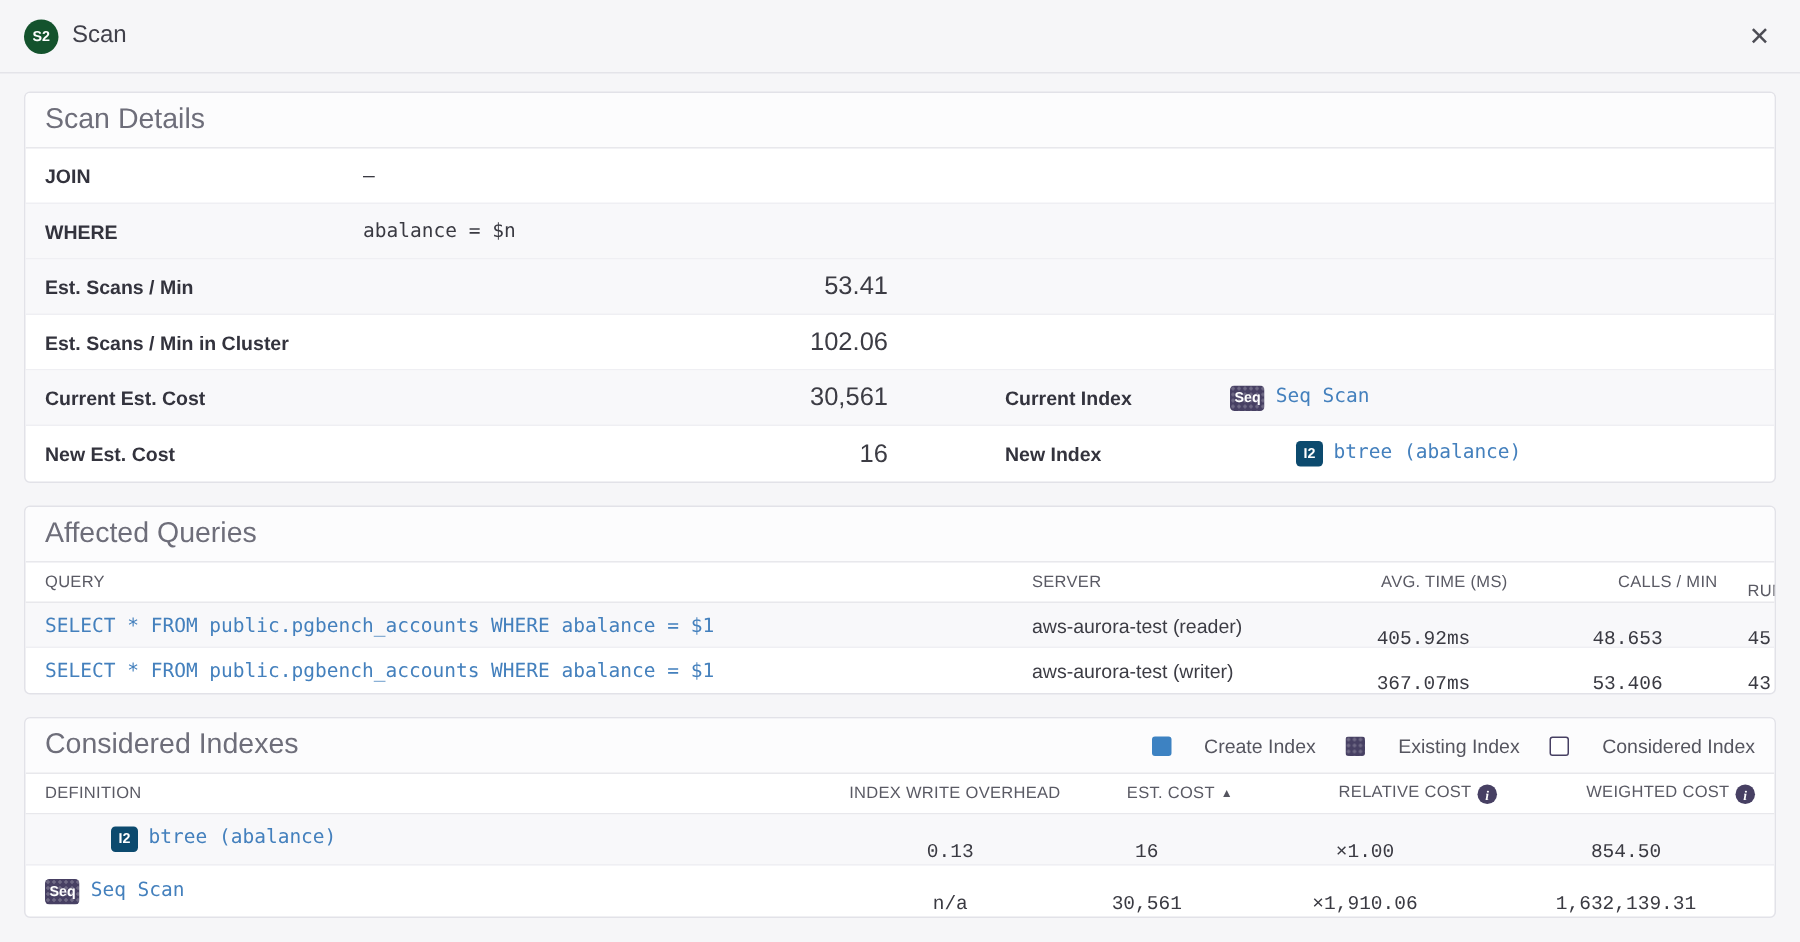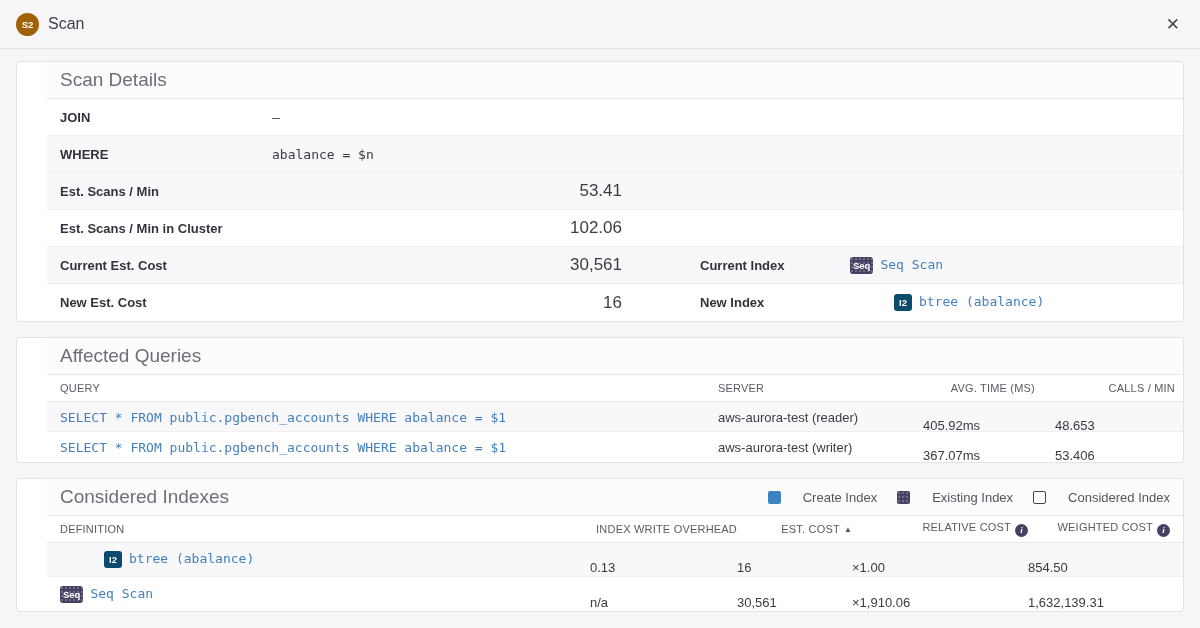--- a/index.html
+++ b/index.html
@@ -12,37 +12,37 @@
     overflow:hidden;
   }
 
   
   .topbar {
     height:49px; display:flex; align-items:center;
     padding:0 16px; border-bottom:1px solid #e4e4e9;
   }
   .s2-badge {
     width:23px; height:23px; border-radius:50%;
-    background:#a16207; color:#fff;
+    background:#14532d; color:#fff;
     font-size:9.5px; font-weight:bold;
     display:flex; align-items:center; justify-content:center;
     flex:0 0 auto;
   }
   .topbar-title { font-size:16px; color:#40404a; margin-left:9px; font-weight:400; }
   .close-btn {
     margin-left:auto; background:none; border:none;
     font-size:17px; color:#4c4c54; cursor:pointer; padding:2px 4px; line-height:1;
     font-family:"Liberation Sans", sans-serif;
   }
 
   
   .main { padding:12px 16px; }
   .panel {
     background:#fff; border:1px solid #e2e2e8; border-radius:4px;
-    margin-bottom:15px; overflow:hidden;padding-left:30px;
+    margin-bottom:15px; overflow:hidden;
   }
   .panel-header {
     background:#fcfcfd; border-bottom:1px solid #e8e8ec;
     padding:7px 13px; display:flex; align-items:center; justify-content:space-between;
     min-height:36px;
   }
   .panel-title { font-size:19px; font-weight:400; color:#6e6e7a; margin:0; line-height:22px; }
 
   .alt { background:#f8f8fa; }
   .mono { font-family:"DejaVu Sans Mono", monospace; font-size:13px; color:#3a3a42; }
@@ -81,21 +81,21 @@
     font-size:11px; color:#5a5a64; letter-spacing:0.2px;
   }
   .q-cols { grid-template-columns:638px 185px 112px 120px 1fr;gap:20px; }
   .i-cols { grid-template-columns:530px 147px 115px 176px 1fr; }
   .trow { display:grid; align-items:center; padding:0 13px; border-bottom:1px solid #efeff3; }
   .trow:last-child { border-bottom:none; }
   .qrow { height:30px; }
   .irow { height:34px; }
   .t-right { text-align:right; }
   .server-cell { font-size:13px; color:#3c3c44; }
-  .num-mono { font-family:Liberation Sans, sans-serif; font-size:13px; color:#3a3a42; text-align:left;margin-top:16px; }
+  .num-mono { font-family:Liberation Mono, monospace; font-size:13px; color:#3a3a42; text-align:center;margin-top:16px; }
 
   
   .legend { display:flex; align-items:center; gap:20px; font-size:13px; color:#55555f; }
   .legend-item { display:flex; align-items:center; gap:22px; }
   .swatch { width:13px; height:13px; border-radius:2px; flex:0 0 auto; }
   .swatch-create { background:#3d82c2; }
   .swatch-existing {
     background-color:#474063;
     background-image:radial-gradient(rgba(255,255,255,0.22) 1px, transparent 1.2px);
     background-size:4px 4px;

